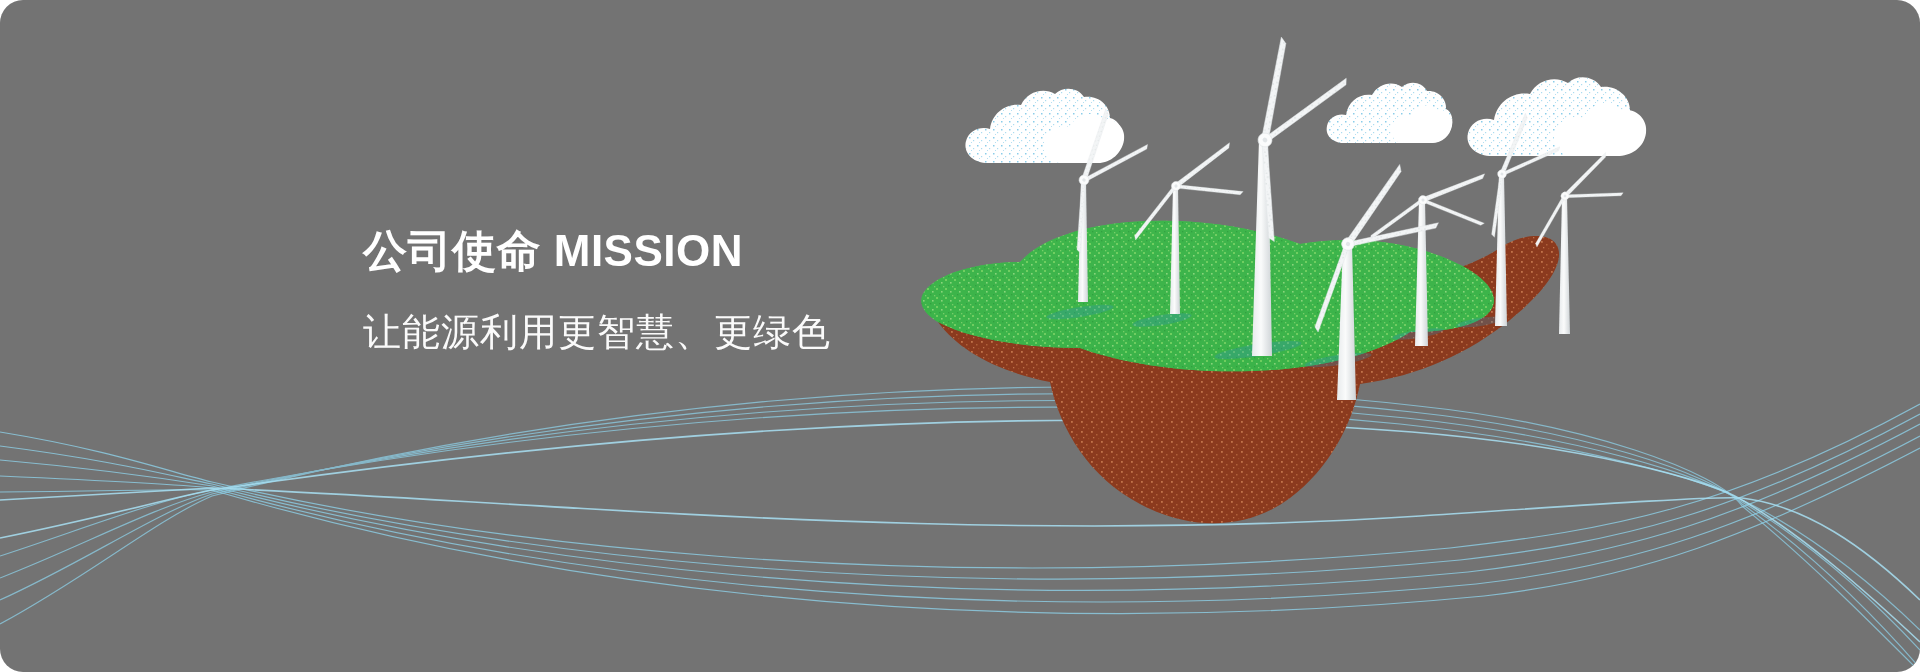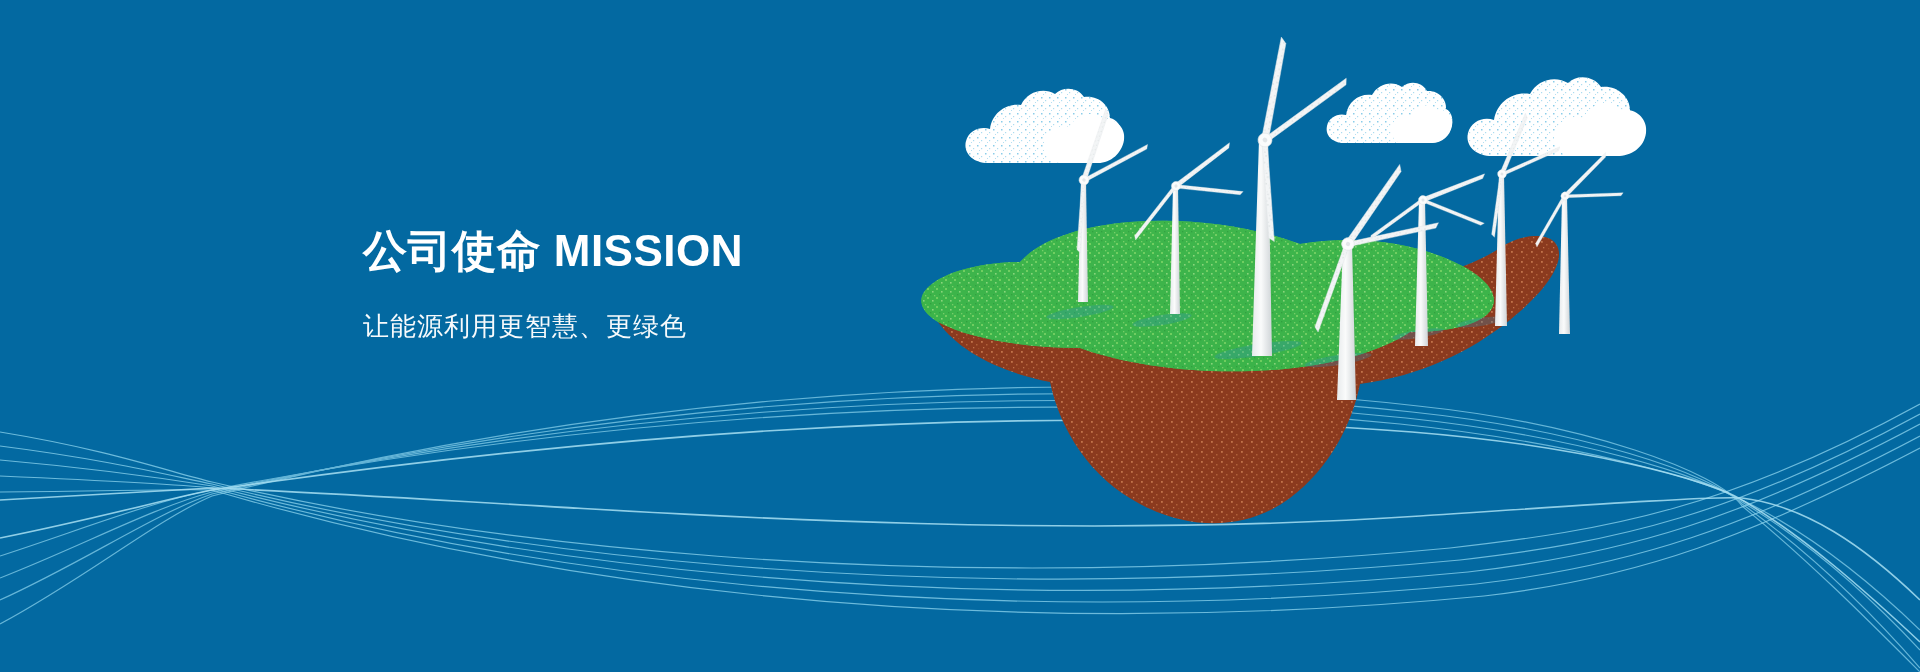--- a/index.html
+++ b/index.html
@@ -6,22 +6,23 @@
   html, body {
     width: 1920px;
     height: 672px;
     overflow: hidden;
     font-family: "Liberation Sans", sans-serif;
   }
   #banner {
     position: relative;
     width: 1920px;
     height: 672px;
-    background: #0369a1;
+    background: #737373;
     overflow: hidden;
+    border-radius: 23px;
   }
   #wave-layer, #art-layer {
     position: absolute;
     inset: 0;
     width: 1920px;
     height: 672px;
   }
   #text-block {
     position: absolute;
     left: 363px;
@@ -31,21 +32,21 @@
   #headline {
     color: #ffffff;
     font-size: 44px;
     font-weight: 700;
     line-height: 1.05;
     letter-spacing: 0.5px;
     white-space: nowrap;
   }
   #subhead {
     color: #ffffff;
-    font-size: 26px;
+    font-size: 38px;
     font-weight: 300;
     line-height: 1.1;
     letter-spacing: 1px;
     white-space: nowrap;
     margin-top: 38px;
     opacity: 0.97;
   }
 </style>
 </head>
 <body>

